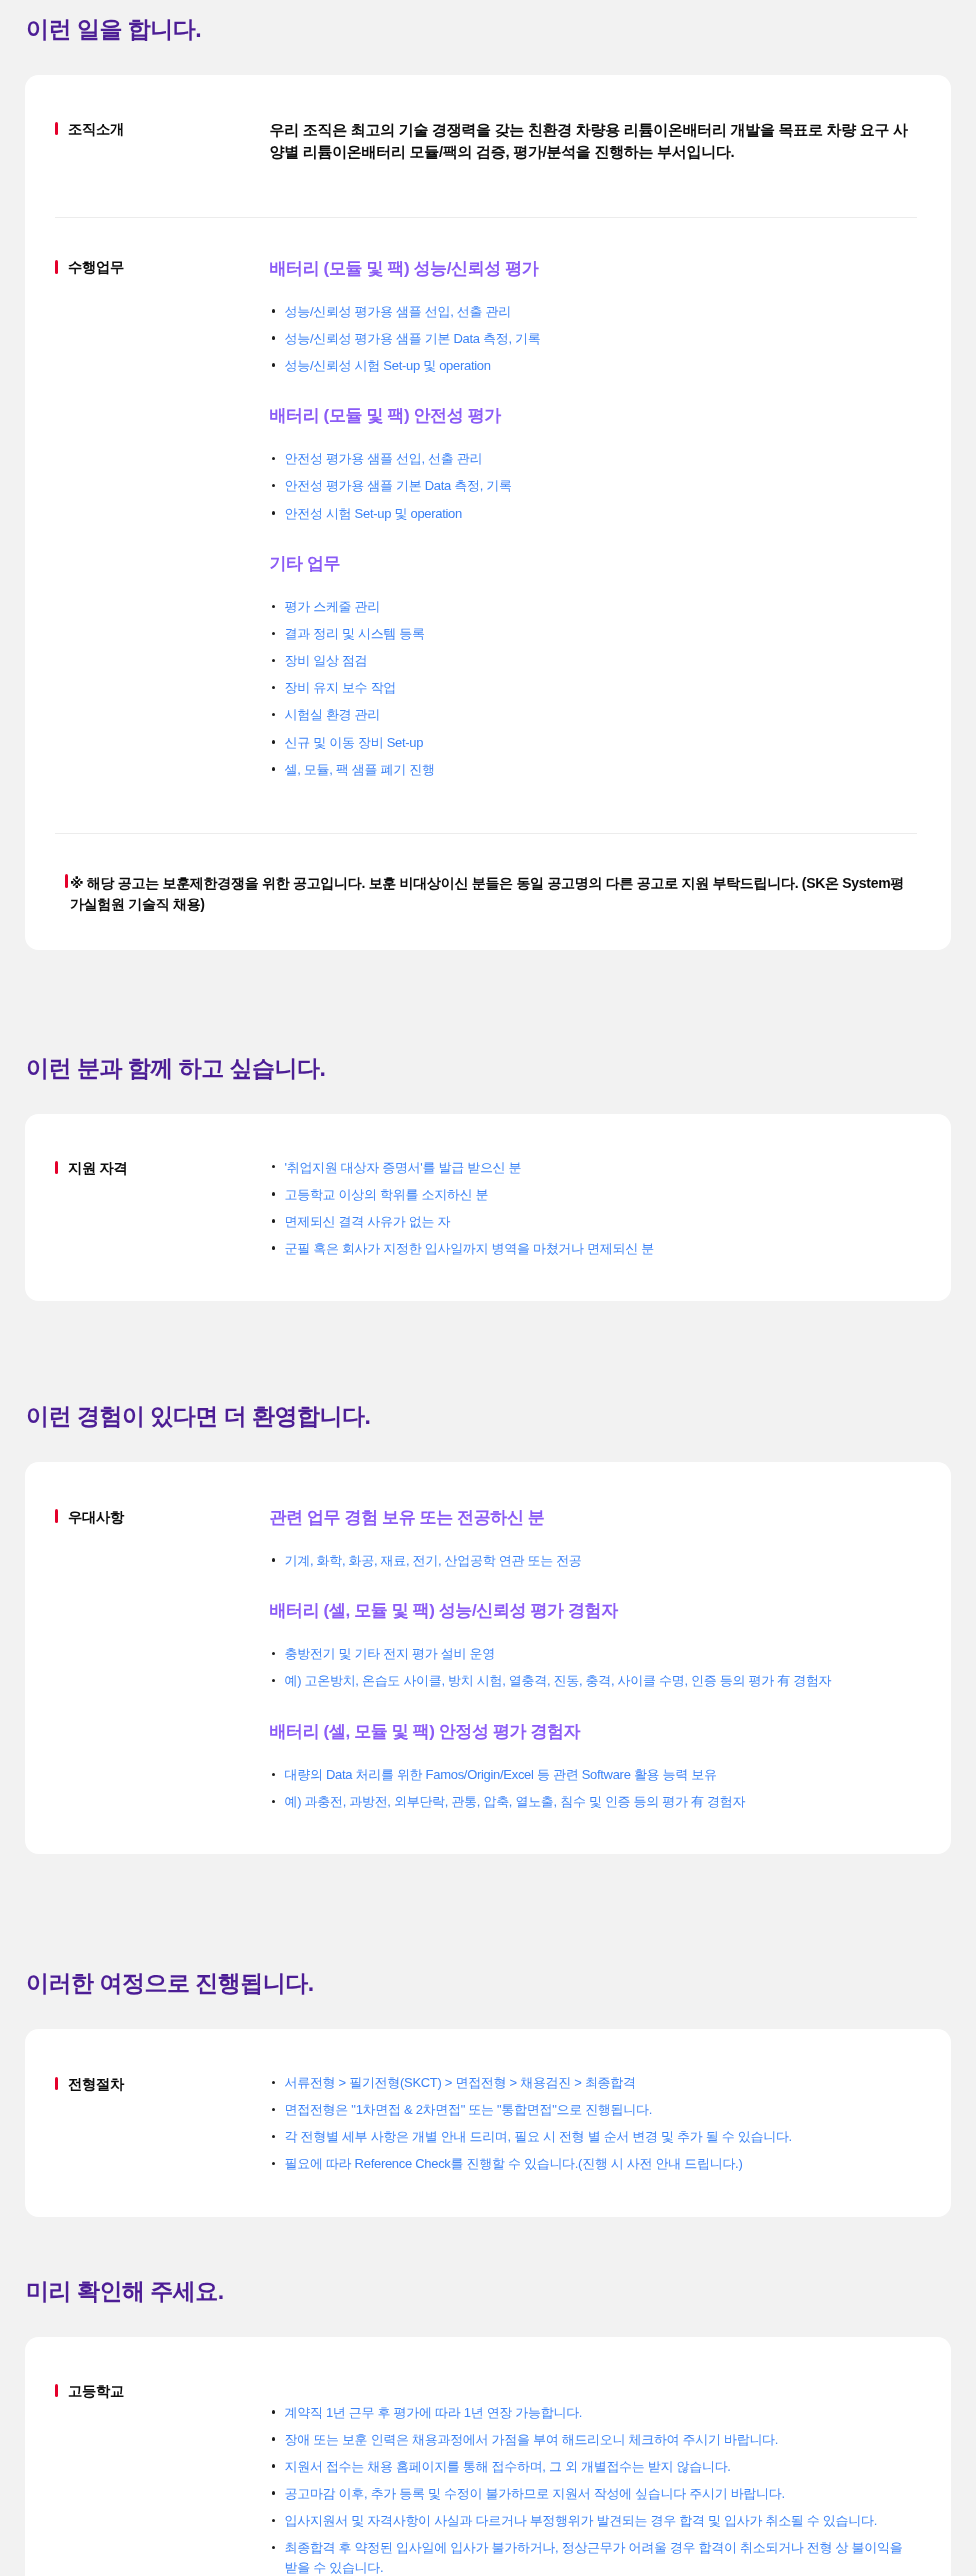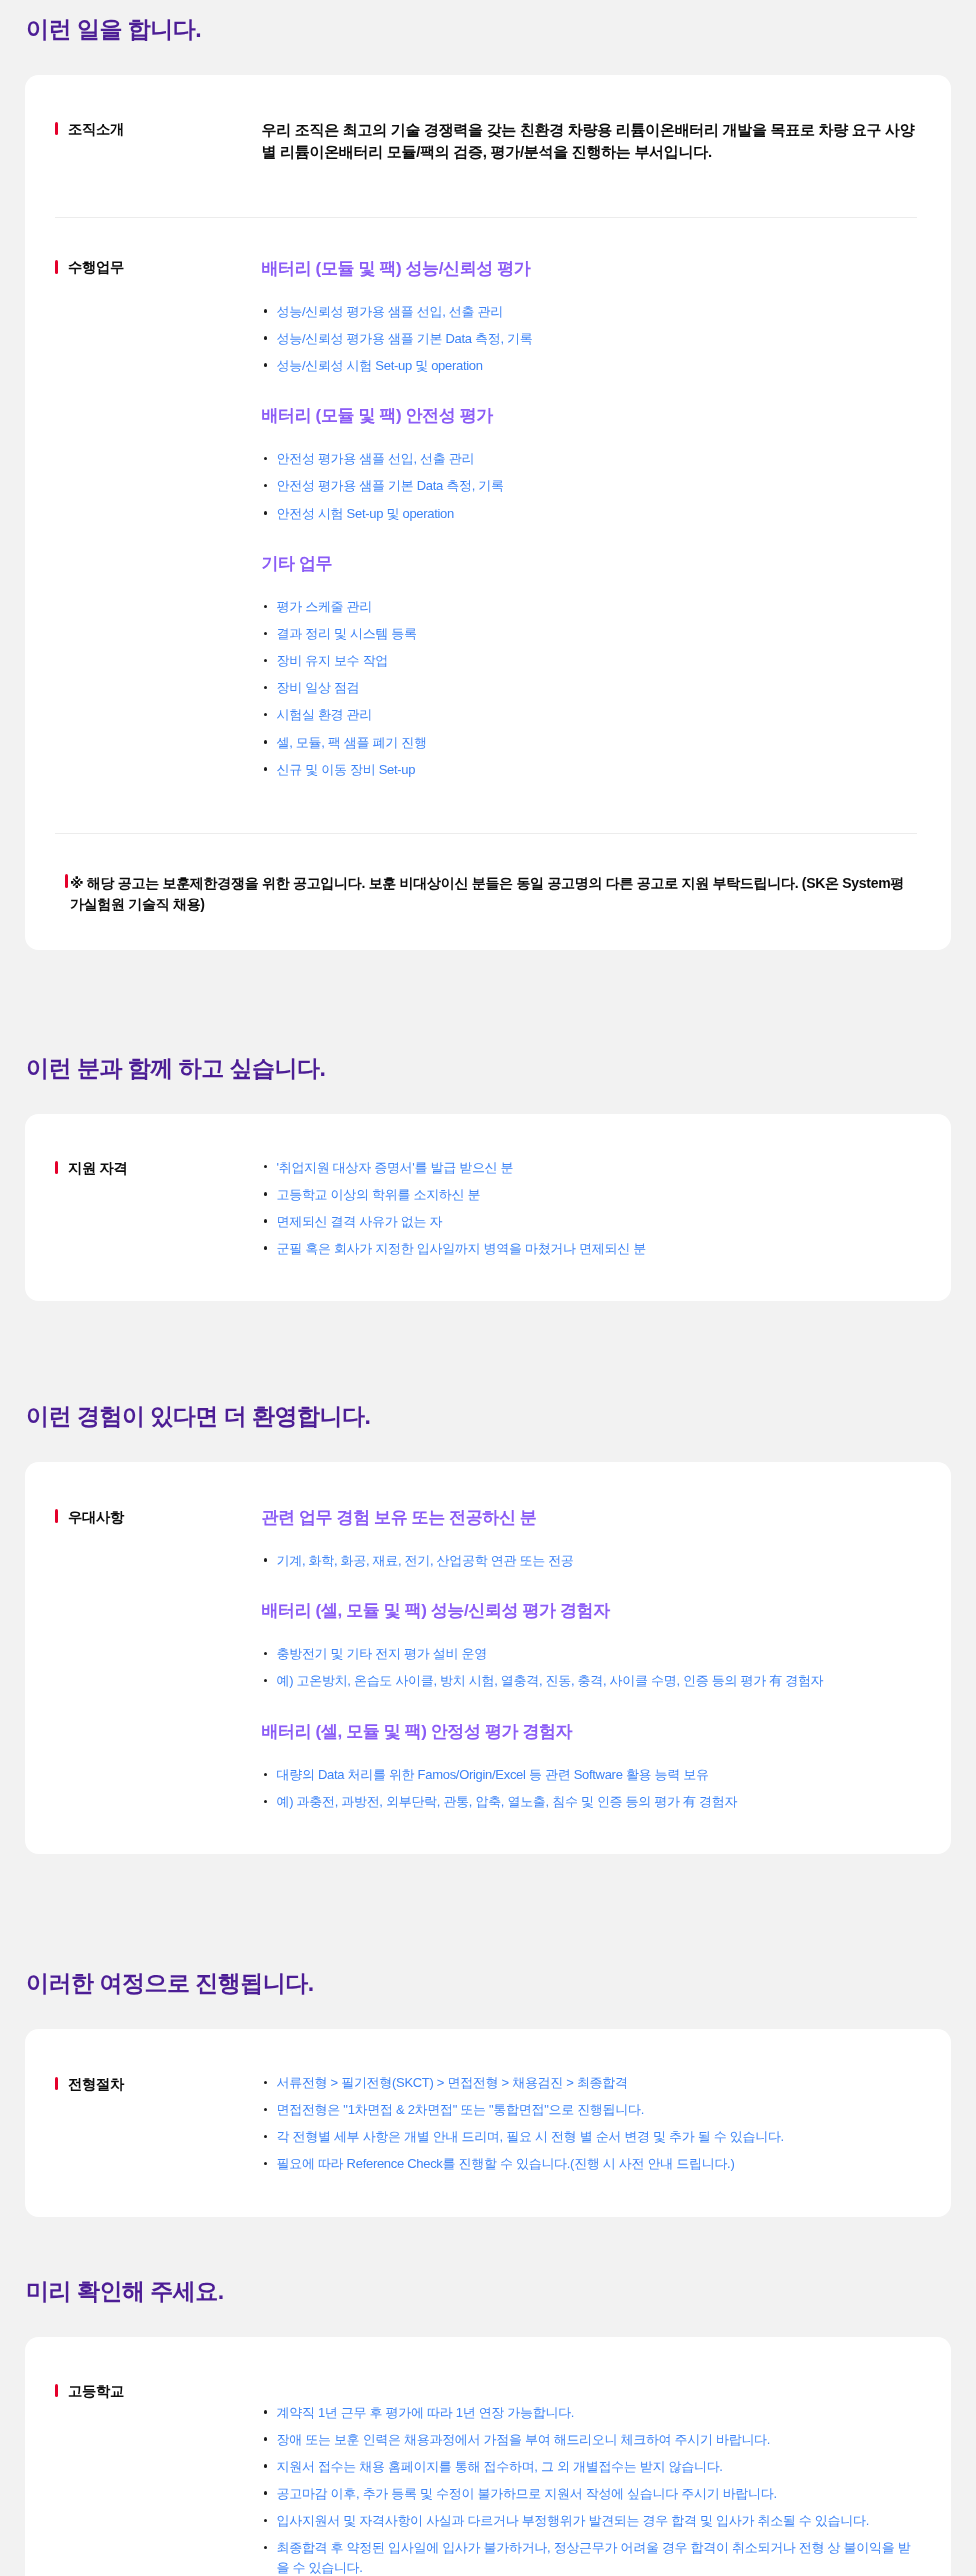--- a/index.html
+++ b/index.html
@@ -27,21 +27,21 @@
     color:#4c1d95;
   }
 
   .card {
     background:#ffffff;
     border-radius:13.5px;
     margin:0 25px;
     padding:44px 34px 35px 29.5px;
   }
 
-  .row { display:grid; grid-template-columns:207px 1fr; }
+  .row { display:grid; grid-template-columns:207px 1fr;gap:8px; }
   .row-label {
     display:flex; align-items:flex-start; gap:10px;
     font-size:14.3px; font-weight:bold; letter-spacing:-0.3px;
     padding-top:1.7px; color:#0c0c0c;
   }
   .accent-bar {
     flex:0 0 auto;
     width:3.4px; height:13.5px; border-radius:1.7px;
     margin-top:1.7px;
     background:#e4002b;
@@ -130,25 +130,25 @@
               <li>안전성 평가용 샘플 기본 Data 측정, 기록</li>
               <li>안전성 시험 Set-up 및 operation</li>
             </ul>
           </div>
 
           <div class="group">
             <h3 class="group-heading">기타 업무</h3>
             <ul class="bullets">
               <li>평가 스케줄 관리</li>
               <li>결과 정리 및 시스템 등록</li>
+              <li>장비 일상 점검</li>
               <li>장비 유지 보수 작업</li>
-              <li>장비 일상 점검</li>
               <li>시험실 환경 관리</li>
+              <li>신규 및 이동 장비 Set-up</li>
               <li>셀, 모듈, 팩 샘플 폐기 진행</li>
-              <li>신규 및 이동 장비 Set-up</li>
             </ul>
           </div>
 
         </div>
       </div>
 
       <div class="divider before-note"></div>
 
       <div class="note-row">
         <span class="accent-bar"></span>

